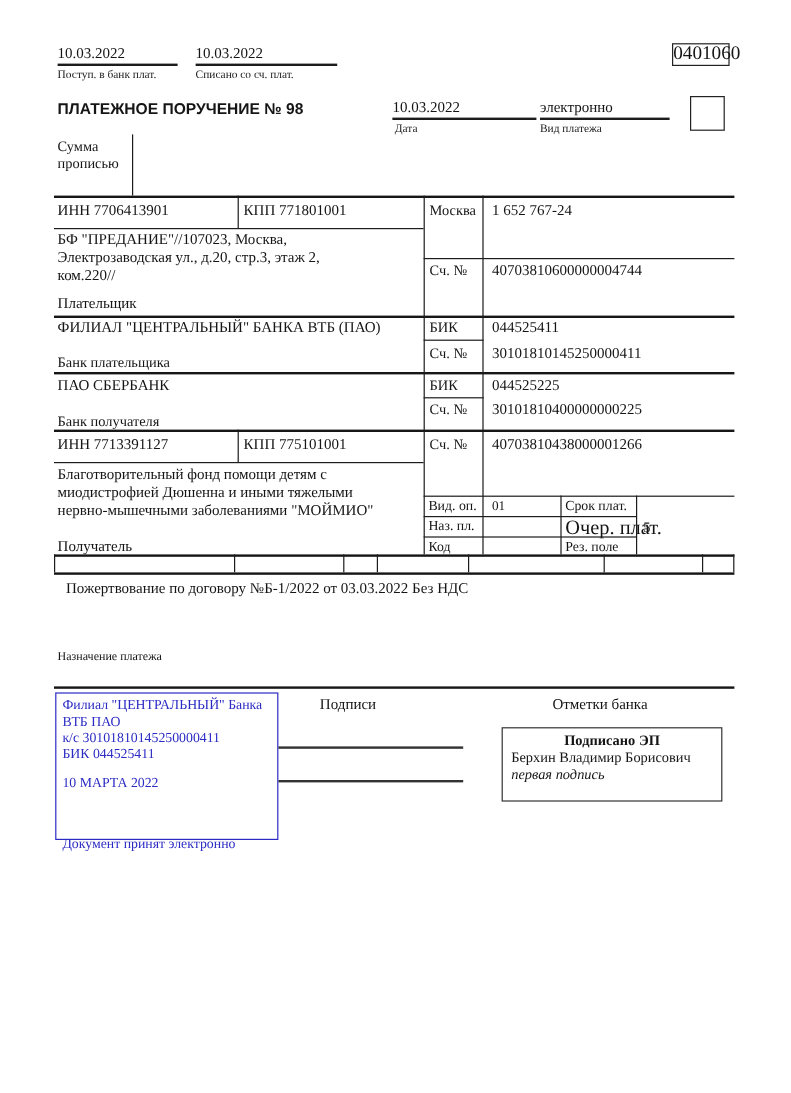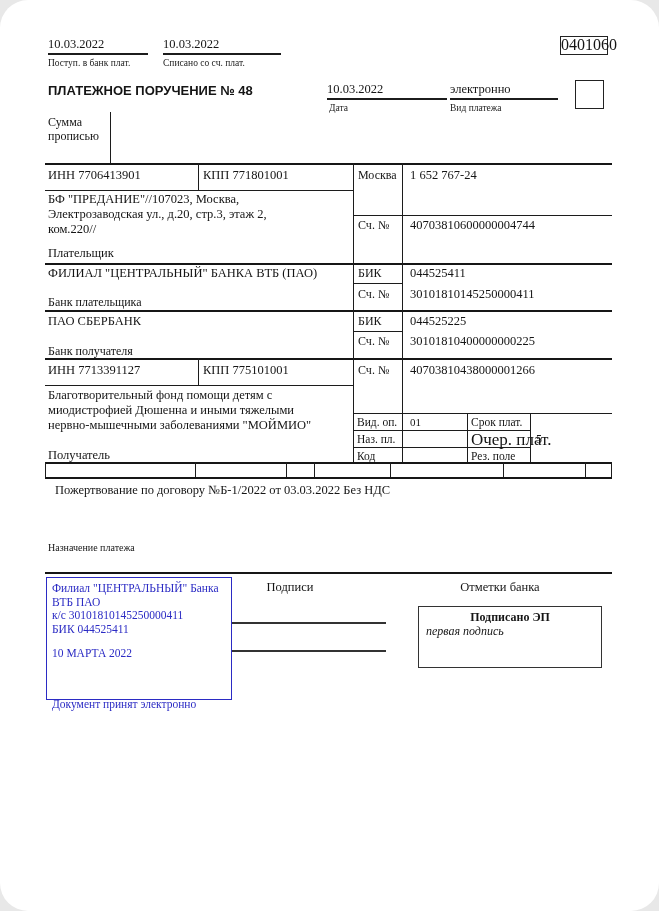--- a/index.html
+++ b/index.html
@@ -1,17 +1,17 @@
 <!DOCTYPE html>
 <html><head>
 <meta charset="utf-8">
 <style>
   html,body{margin:0;padding:0;background:#e8e8e8;}
   .page{position:relative;width:659px;height:911px;background:#ffffff;
-        font-family:"Liberation Serif", serif;color:#151515;overflow:hidden;border-radius:28px;}
+        font-family:"Liberation Serif", serif;color:#151515;overflow:hidden;}
   .t{position:absolute;font-size:12.5px;line-height:15px;white-space:nowrap;}
   .wrap{white-space:normal;}
   .lbl{position:absolute;font-size:9.5px;line-height:11px;white-space:nowrap;color:#1a1a1a;}
   .hl{position:absolute;background:#1c1c1c;height:1px;}
   .hl2{position:absolute;background:#161616;height:2px;}
   .vl{position:absolute;background:#1c1c1c;width:1px;}
   .ul{border-bottom:2px solid #1c1c1c;padding-bottom:1px;}
   .title{position:absolute;font-family:"Liberation Sans", sans-serif;font-weight:bold;font-size:13px;white-space:nowrap;}
   .box{position:absolute;border:1.5px solid #222;background:#fff;box-sizing:border-box;}
   .stamp{position:absolute;left:46px;top:577px;width:186px;height:123px;border:1.5px solid #2b2bc4;
@@ -28,21 +28,21 @@
 
 <div class="page">
 
   <div class="t ul" style="left:48px;top:37px;width:100px;">10.03.2022</div>
   <div class="lbl" style="left:48px;top:58px;">Поступ. в банк плат.</div>
   <div class="t ul" style="left:163px;top:37px;width:118px;">10.03.2022</div>
   <div class="lbl" style="left:163px;top:58px;">Списано со сч. плат.</div>
 
   <div class="box ctr" style="left:560px;top:36px;width:48px;height:19px;font-size:16px;line-height:16px;">0401060</div>
 
-  <div class="title" style="left:48px;top:83px;">ПЛАТЕЖНОЕ ПОРУЧЕНИЕ № 48</div>
+  <div class="title" style="left:48px;top:83px;">ПЛАТЕЖНОЕ ПОРУЧЕНИЕ № 98</div>
   <div class="t ul" style="left:327px;top:82px;width:120px;">10.03.2022</div>
   <div class="lbl" style="left:329px;top:103px;">Дата</div>
   <div class="t ul" style="left:450px;top:82px;width:108px;">электронно</div>
   <div class="lbl" style="left:450px;top:103px;">Вид платежа</div>
   <div class="box" style="left:575px;top:80px;width:29px;height:29px;"></div>
 
   <div class="t wrap" style="left:48px;top:115px;width:58px;font-size:12px;line-height:14px;">Сумма прописью</div>
 
   <div class="hl2" style="left:45px;top:163px;width:567px;"></div>
   <div class="hl" style="left:45px;top:190px;width:308px;"></div>
@@ -128,16 +128,17 @@
     <div style="margin-top:37px;">Документ принят электронно</div>
   </div>
 
   <div class="t ctr" style="left:240px;top:580px;width:100px;">Подписи</div>
   <div class="sigline" style="left:232px;top:622px;width:154px;"></div>
   <div class="sigline" style="left:232px;top:650px;width:154px;"></div>
 
   <div class="t ctr" style="left:420px;top:580px;width:160px;">Отметки банка</div>
   <div class="esign">
     <div class="ctr b">Подписано ЭП</div>
+    <div style="padding-left:7px;">Берхин Владимир Борисович</div>
     <div class="i" style="padding-left:7px;">первая подпись</div>
   </div>
 
 </div>
 
 </body></html>

